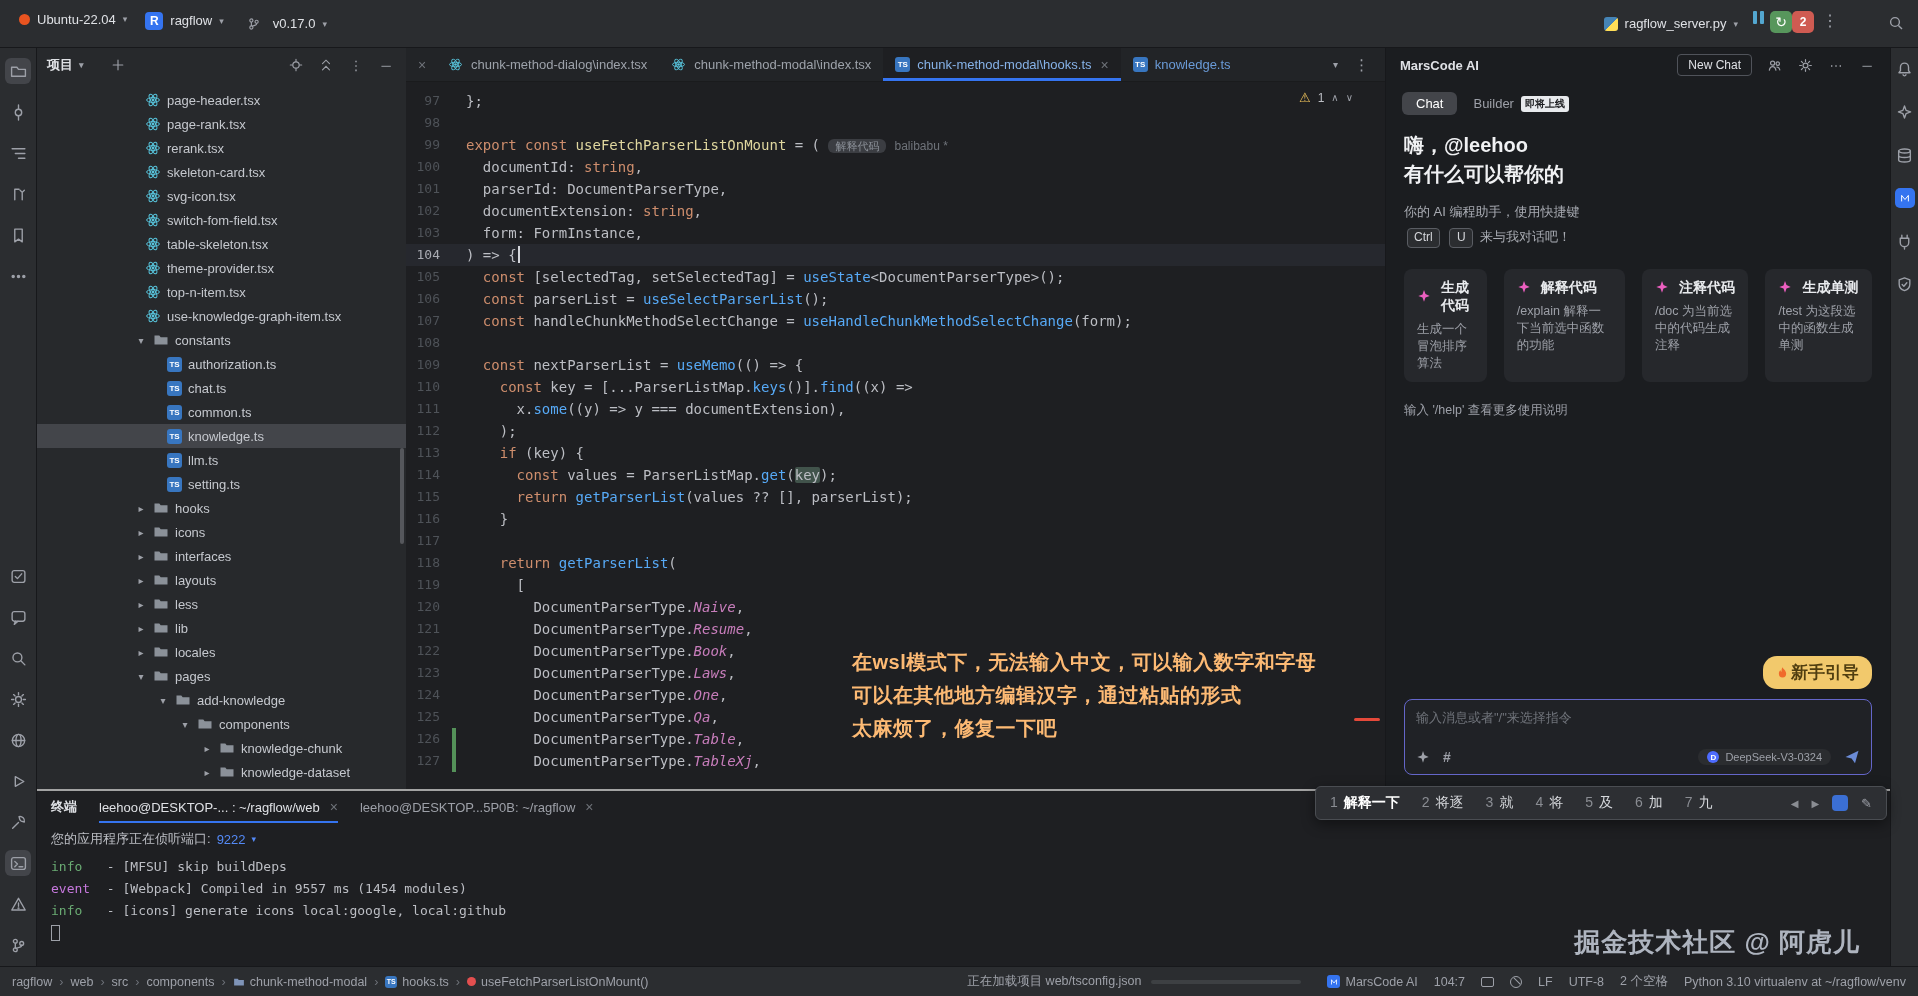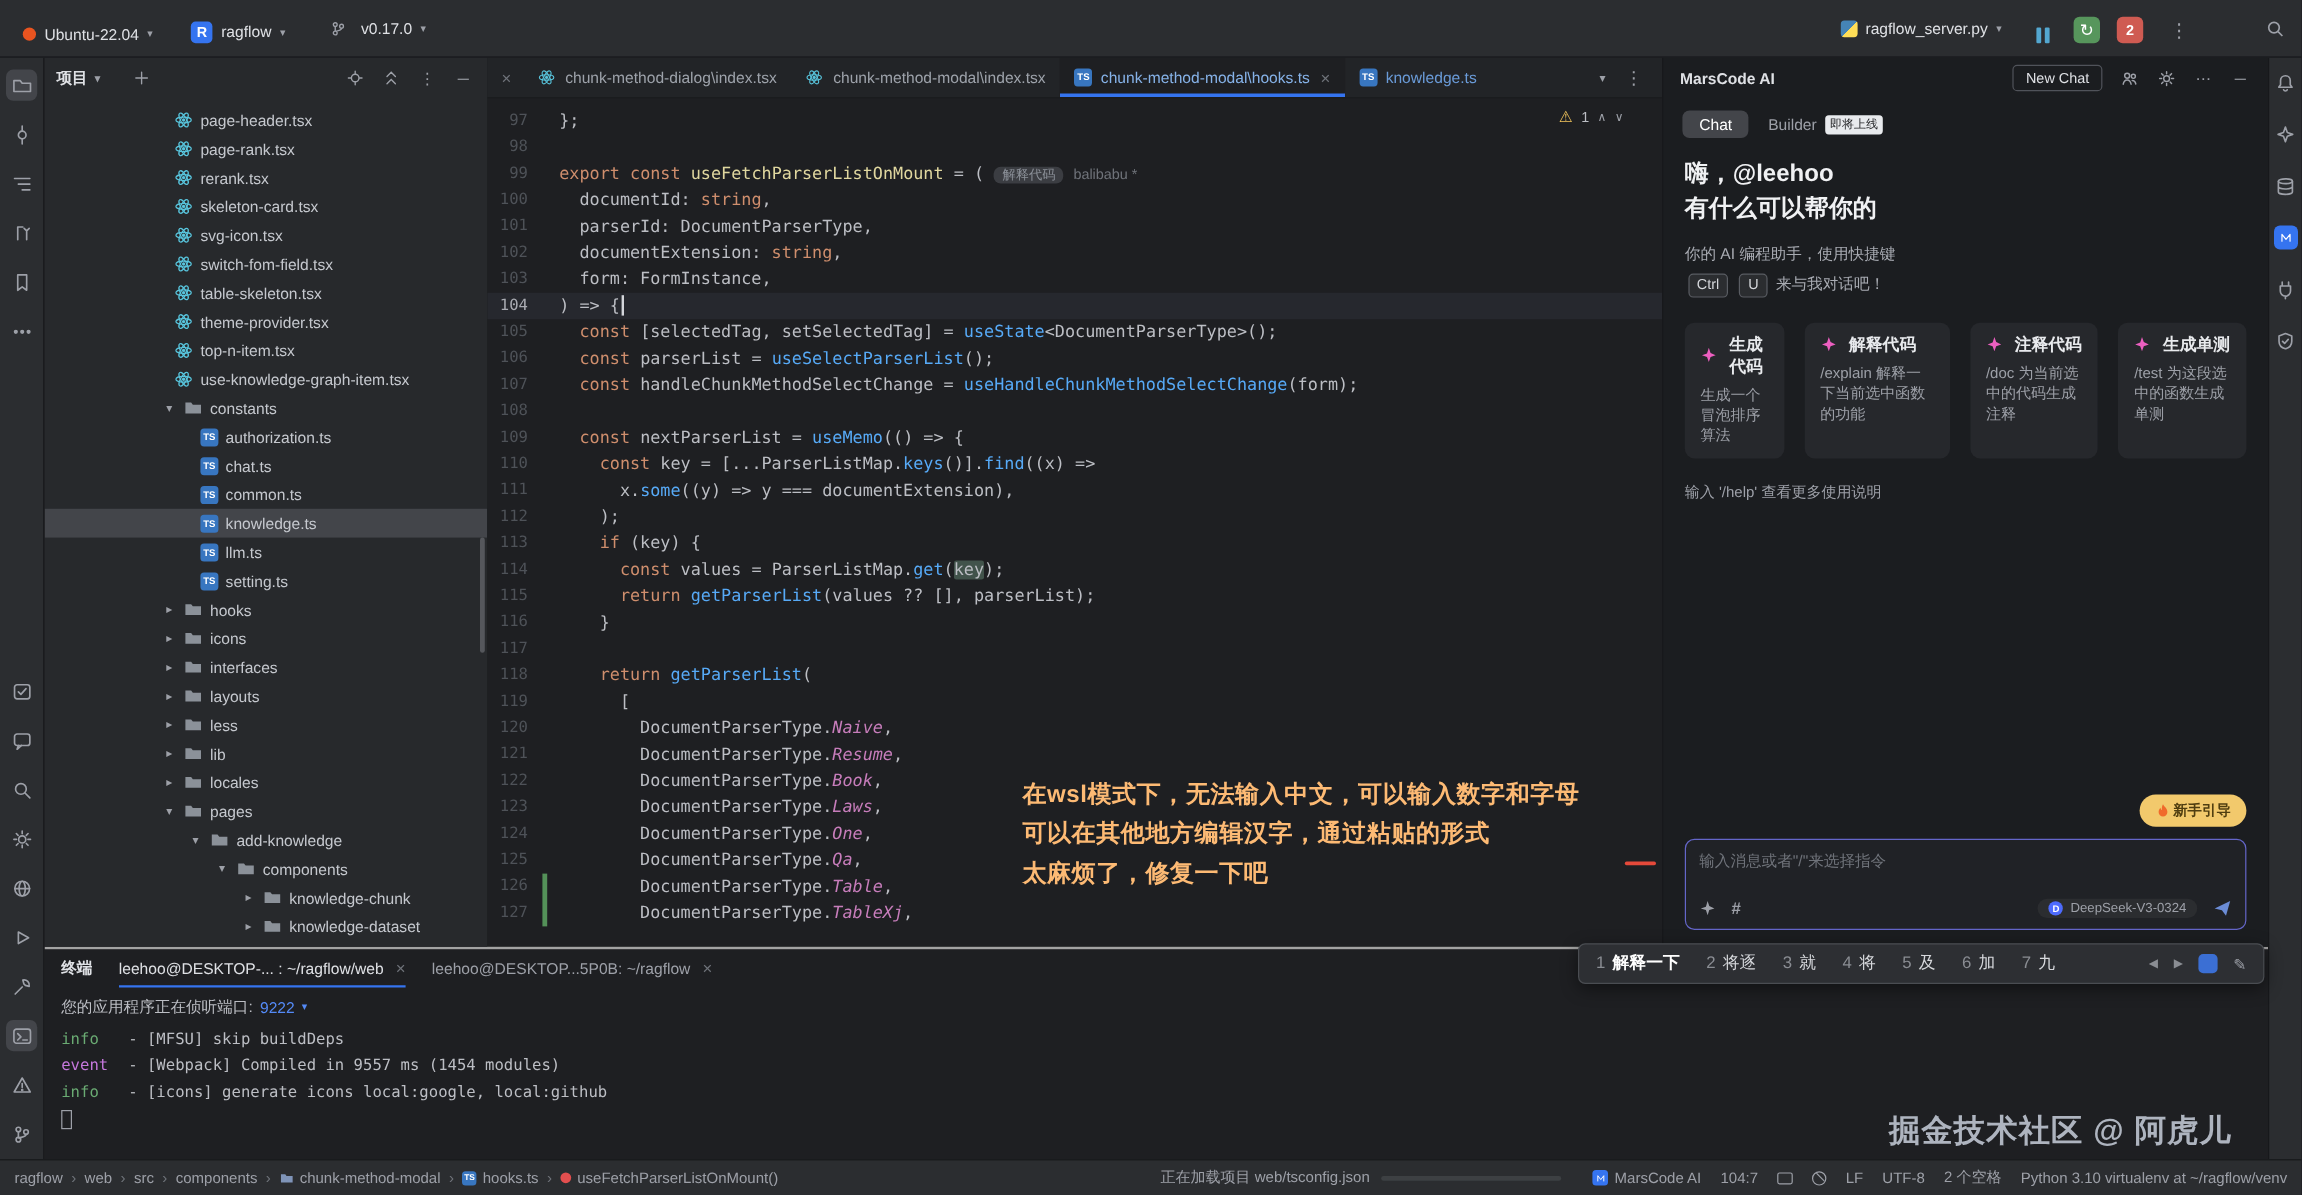--- a/index.html
+++ b/index.html
@@ -1,20 +1,20 @@
 <!DOCTYPE html>
 <html><head>
 <meta charset="utf-8">
 <style>
 *{margin:0;padding:0;box-sizing:border-box}
 html,body{width:1918px;height:996px;background:#1e1f22;font-family:"Liberation Sans",sans-serif;overflow:hidden;position:relative;color:#bcbec4}
 svg{display:block}
 
 .titlebar{position:absolute;left:0;top:0;width:1918px;height:48px;background:#2b2d30;border-bottom:1px solid #17181b;display:flex;align-items:center;justify-content:space-between;padding:0 10px;z-index:5}
-.tbgroup{display:flex;align-items:flex-end;gap:14px}
+.tbgroup{display:flex;align-items:flex-start;gap:0}
 .chip{display:flex;align-items:center;gap:7px;padding:5px 9px;border-radius:6px;color:#dfe1e5;font-size:13px;white-space:nowrap}
 .chev{color:#9da0a8;font-size:9px}
 .udot{width:11px;height:11px;border-radius:50%;background:#e95420;display:inline-block}
 .rlogo{width:18px;height:18px;border-radius:4px;background:#3574f0;color:#fff;font-size:12px;font-weight:700;display:flex;align-items:center;justify-content:center}
 .pyic{width:14px;height:14px;border-radius:3px;background:linear-gradient(135deg,#4584b6 50%,#ffde57 50%)}
 .pause{display:flex;gap:3px;padding:0 6px}
 .pause i{width:4px;height:13px;background:#53a7d0;border-radius:1px}
 .rerun{width:22px;height:22px;border-radius:5px;background:#57965c;color:#fff;display:flex;align-items:center;justify-content:center;font-size:14px}
 .stop2{width:22px;height:22px;border-radius:5px;background:#cf5b52;color:#fff;display:flex;align-items:center;justify-content:center;font-size:12px;font-weight:700}
 .kebab{color:#9da0a8;font-size:16px;padding:0 8px}
@@ -78,32 +78,32 @@
 .marscode{position:absolute;left:1385px;top:48px;width:505px;height:741px;background:#1b1d20;border-left:1px solid #17181b;display:flex;flex-direction:column;z-index:3}
 .mhead{height:34px;flex:none;display:flex;align-items:center;padding:0 14px;gap:10px}
 .mtitle{font-size:13px;font-weight:700;color:#dfe1e5}
 .mheadr{margin-left:auto;display:flex;align-items:center;gap:13px;color:#9da0a8}
 .newchat{border:1px solid #50535a;border-radius:4px;padding:3px 10px;font-size:12px;color:#dfe1e5}
 .mico{width:18px;height:18px;display:flex;align-items:center;justify-content:center;color:#9da0a8;font-size:13px}
 .mico svg{width:15px;height:15px;stroke:#9da0a8;fill:none;stroke-width:1.3;stroke-linecap:round}
 .mtabs{display:flex;align-items:center;gap:16px;padding:10px 16px 4px}
 .mtab-chat{background:#43454a;color:#fff;border-radius:6px;padding:4px 14px;font-size:13px}
 .mtab-b{color:#9da0a8;font-size:13px;display:flex;gap:7px;align-items:center}
-.bbadge{background:#e8eaed;color:#1e1f22;font-size:10px;border-radius:3px;padding:1px 4px;font-weight:400}
+.bbadge{background:#e8eaed;color:#1e1f22;font-size:10px;border-radius:3px;padding:1px 4px;font-weight:700}
 .mbody{flex:1;display:flex;flex-direction:column;padding:12px 18px 14px;overflow:hidden}
 .mgreet{font-size:20px;font-weight:700;color:#f0f1f3;line-height:29px}
 .mhint{margin-top:10px;color:#a8abb2;font-size:13px;line-height:25px}
 .kbd{display:inline-flex;align-items:center;justify-content:center;min-width:24px;height:20px;padding:0 6px;border:1px solid #5a5d63;border-radius:4px;background:#2b2d30;color:#d5d7db;font-size:12px;margin:0 3px;vertical-align:middle}
 .mcards{margin-top:20px;display:flex;flex-direction:row;gap:17px}
 .mcard{background:#26282c;border-radius:8px;padding:10px 13px}
 .mcard-t{display:flex;align-items:center;gap:8px;font-size:14px;font-weight:700;color:#e8eaed}
 .mcard-t .fic svg{width:14px;height:14px}
 .mcard-d{margin-top:6px;color:#9da0a8;font-size:12.5px}
 .mhelp{margin-top:20px;color:#9da0a8;font-size:12.5px}
-.monboard{margin-top:auto;align-self:flex-end;background:#f2c96c;color:#503e10;font-weight:700;font-size:12px;border-radius:14px;padding:5px 13px;display:flex;gap:2px;align-items:center;margin-bottom:10px}
+.monboard{margin-top:auto;align-self:flex-end;background:#f2c96c;color:#503e10;font-weight:700;font-size:17px;border-radius:14px;padding:5px 13px;display:flex;gap:2px;align-items:center;margin-bottom:10px}
 .minput{border:1px solid #6466c9;border-radius:8px;background:#202226;padding:9px 11px;height:76px;flex:none;display:flex;flex-direction:column;justify-content:space-between}
 .mph{color:#6f737a;font-size:13px}
 .mirow{display:flex;align-items:center;gap:13px;color:#9da0a8}
 .mhash{font-size:14px;font-weight:700}
 .mmodel{margin-left:auto;display:flex;align-items:center;gap:6px;background:#2b2d30;border-radius:10px;padding:2px 9px;font-size:11px;color:#9da0a8}
 .dslogo{width:12px;height:12px;border-radius:50%;background:#4d6bfe;color:#fff;font-size:8px;display:flex;align-items:center;justify-content:center;font-weight:700}
 .msend svg{width:16px;height:16px;fill:#6b8cd6}
 
 .terminal{position:absolute;left:37px;top:789px;width:1853px;height:177px;background:#1e1f22;border-top:2px solid #a3a3a3;z-index:2}
 .ttabs{height:32px;display:flex;align-items:center;padding:0 14px;gap:22px;font-size:13px}

